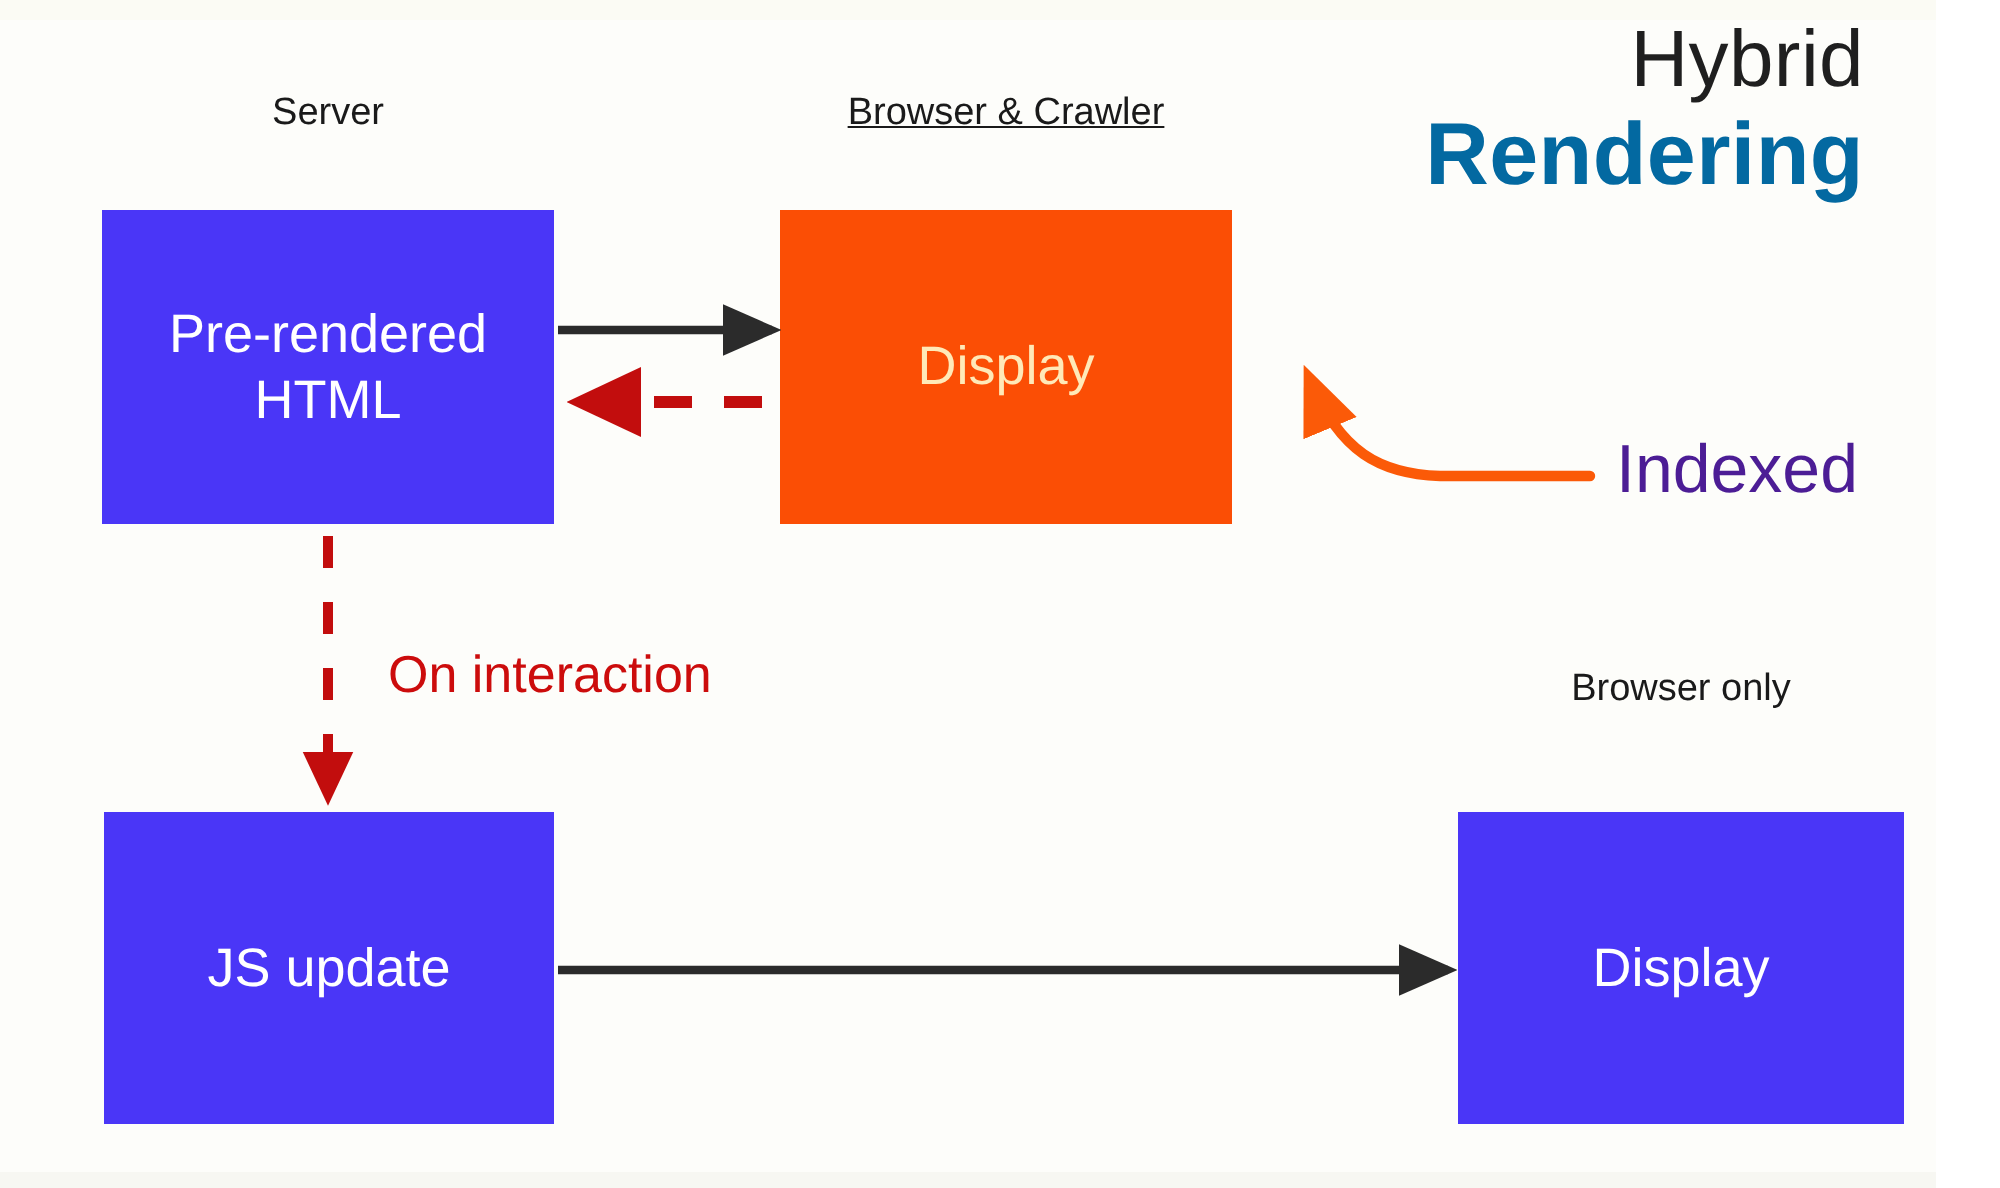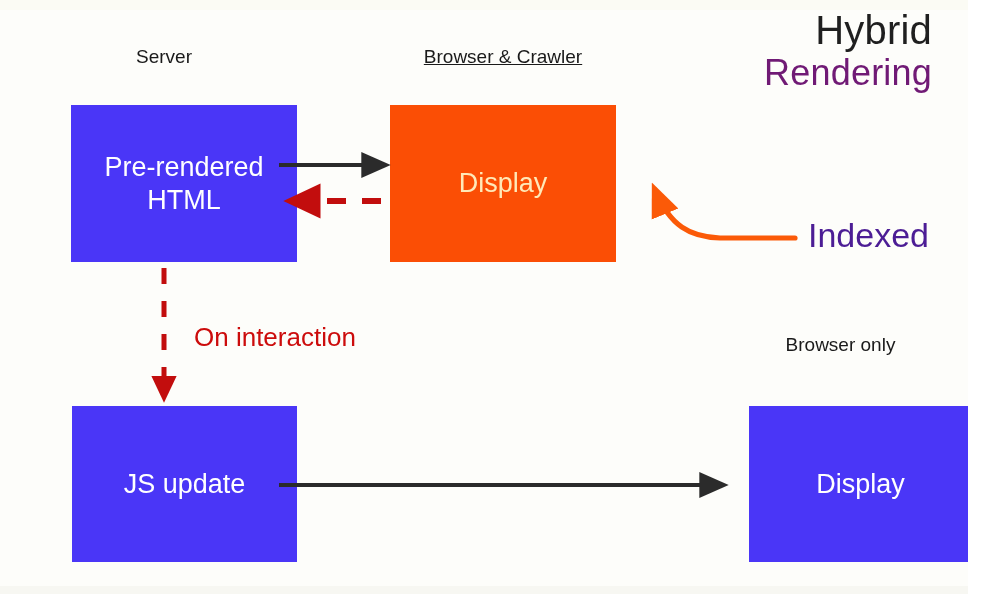--- a/index.html
+++ b/index.html
@@ -37,24 +37,24 @@
     text-align: right;
     line-height: 1.12;
   }
   .title-line1 {
     font-size: 40px;
     color: #1f1f1f;
     letter-spacing: 0.2px;
     font-weight: 400;
   }
   .title-line2 {
-    font-size: 36px;
-    color: #701a75;
+    font-size: 44px;
+    color: #0369a1;
     letter-spacing: 0.2px;
-    font-weight: 400;
+    font-weight: 700;
   }
 
   
   .caption {
     position: absolute;
     font-size: 19px;
     color: #1a1a1a;
     font-weight: 400;
     white-space: nowrap;
     text-align: center;
@@ -69,21 +69,20 @@
     display: flex;
     align-items: center;
     justify-content: center;
     text-align: center;
     box-sizing: border-box;
     line-height: 1.22;
   }
   .node-blue {
     background: #4a36f7;
     color: #ffffff;
-    margin-left: 20px;
   }
   .node-orange {
     background: #fb4e05;
     color: #ffe9b8;
   }
   .node-label { font-size: 27px; font-weight: 400; }
 
   #node-prerendered { left: 51px;  top: 105px; width: 226px; height: 157px; }
   #node-display-top { left: 390px; top: 105px; width: 226px; height: 157px; }
   #node-jsupdate    { left: 52px;  top: 406px; width: 225px; height: 156px; text-align: center; }

